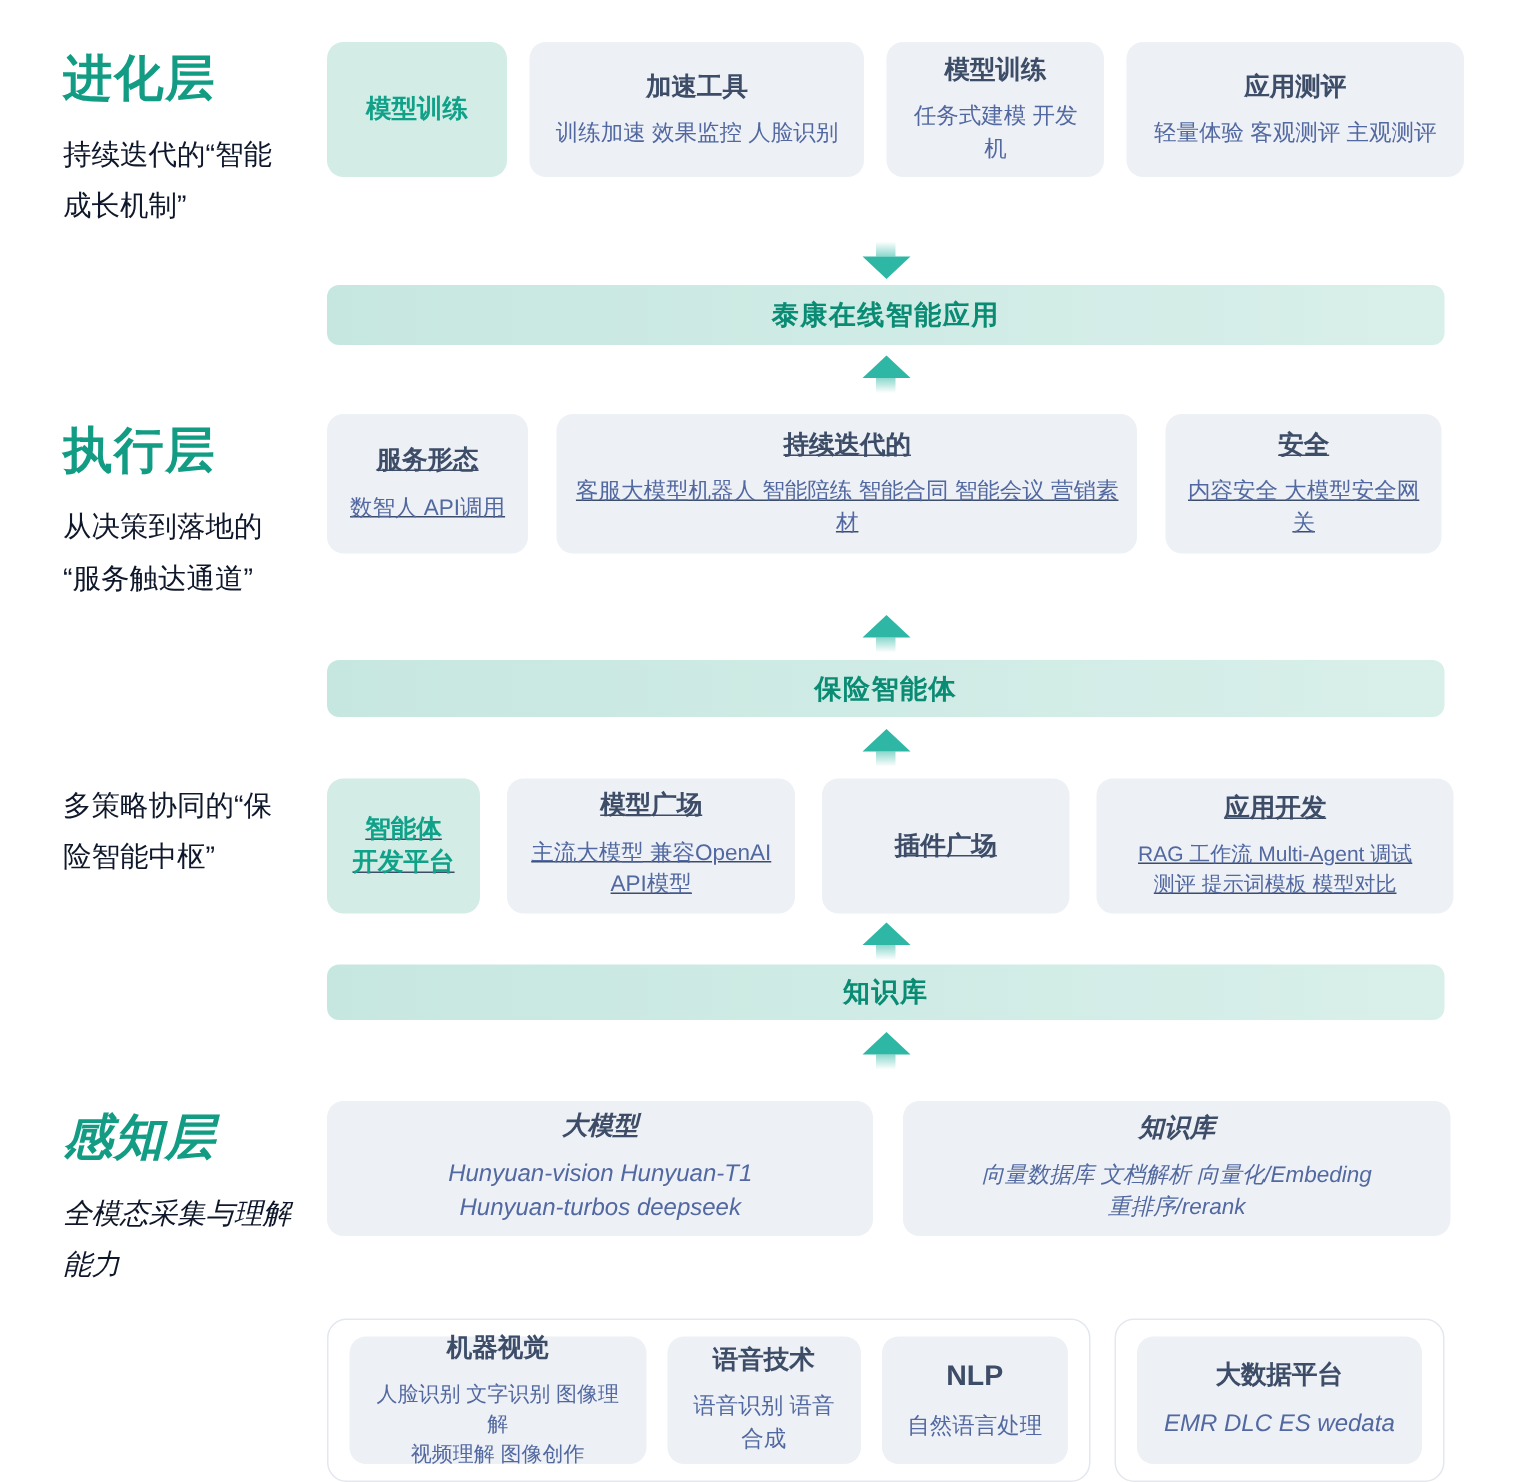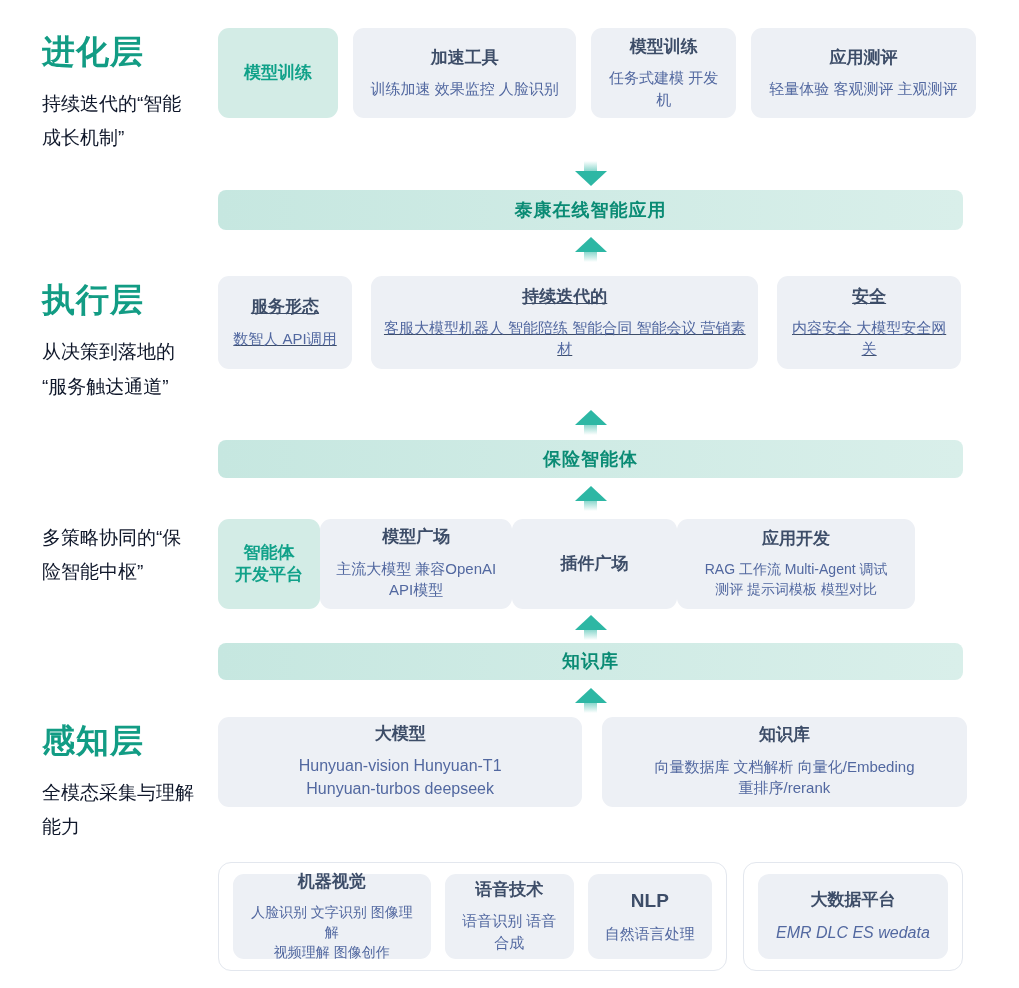--- a/index.html
+++ b/index.html
@@ -72,21 +72,21 @@
   .mt-b1 { margin-top:4px;text-align:right; }
   .mt-a2 { margin-top:7px; }
   .mt-r2 { margin-top:14px; }
   .mt-a3 { margin-top:6px; }
   .mt-b2 { margin-top:5px; }
   .mt-a4 { margin-top:8px; }
   .mt-r3 { margin-top:8px; }
   .mt-a5 { margin-top:6px; }
   .mt-b3 { margin-top:3px; }
   .mt-a6 { margin-top:8px; }
-  .mt-r4 { margin-top:4px; }
+  .mt-r4 { margin-top:21px;font-style:italic; }
   .mt-grp { margin-top:18px; }
 </style>
 </head>
 <body>
 
 <div class="page">
 
   <div class="row">
     <div class="label-col">
       <h2 class="layer-name">进化层</h2>
@@ -195,21 +195,21 @@
       </div>
     </div>
   </div>
 
   <div class="row mt-r3">
     <div class="label-col">
       <p class="layer-sub">多策略协同的“保
 险智能中枢”</p>
     </div>
     <div class="content">
-      <div class="boxes" style="gap:0;">
+      <div class="boxes" style="gap:18px;text-decoration:underline;">
         <div class="box green h90" style="flex:0 0 13.7%">
           <div class="box-title">智能体
 开发平台</div>
         </div>
         <div class="box h90" style="flex:0 0 25.8%">
           <div class="box-title">模型广场</div>
           <div class="box-sub">主流大模型  兼容OpenAI
 API模型</div>
         </div>
         <div class="box h90" style="flex:0 0 22.1%">

